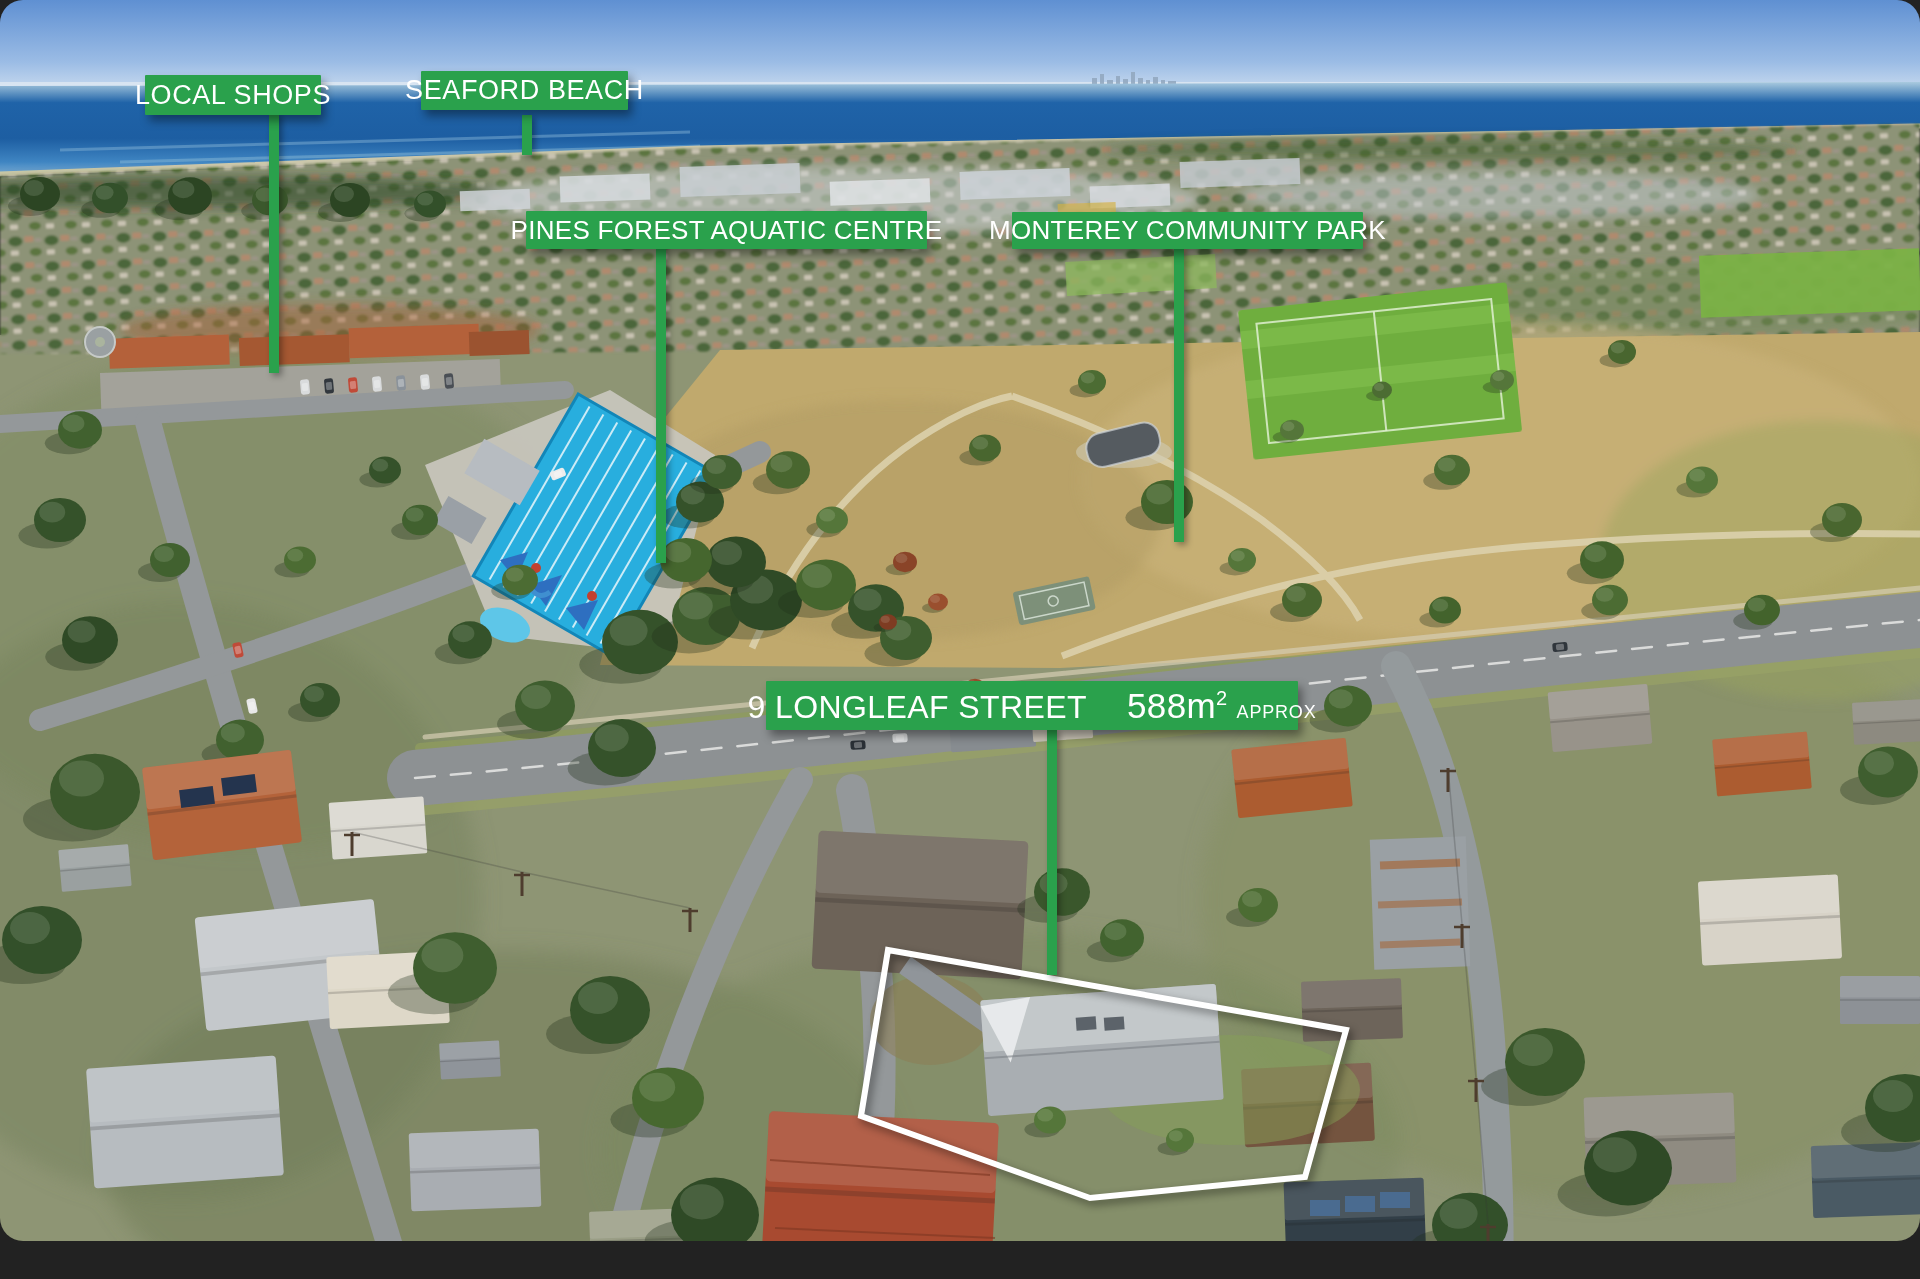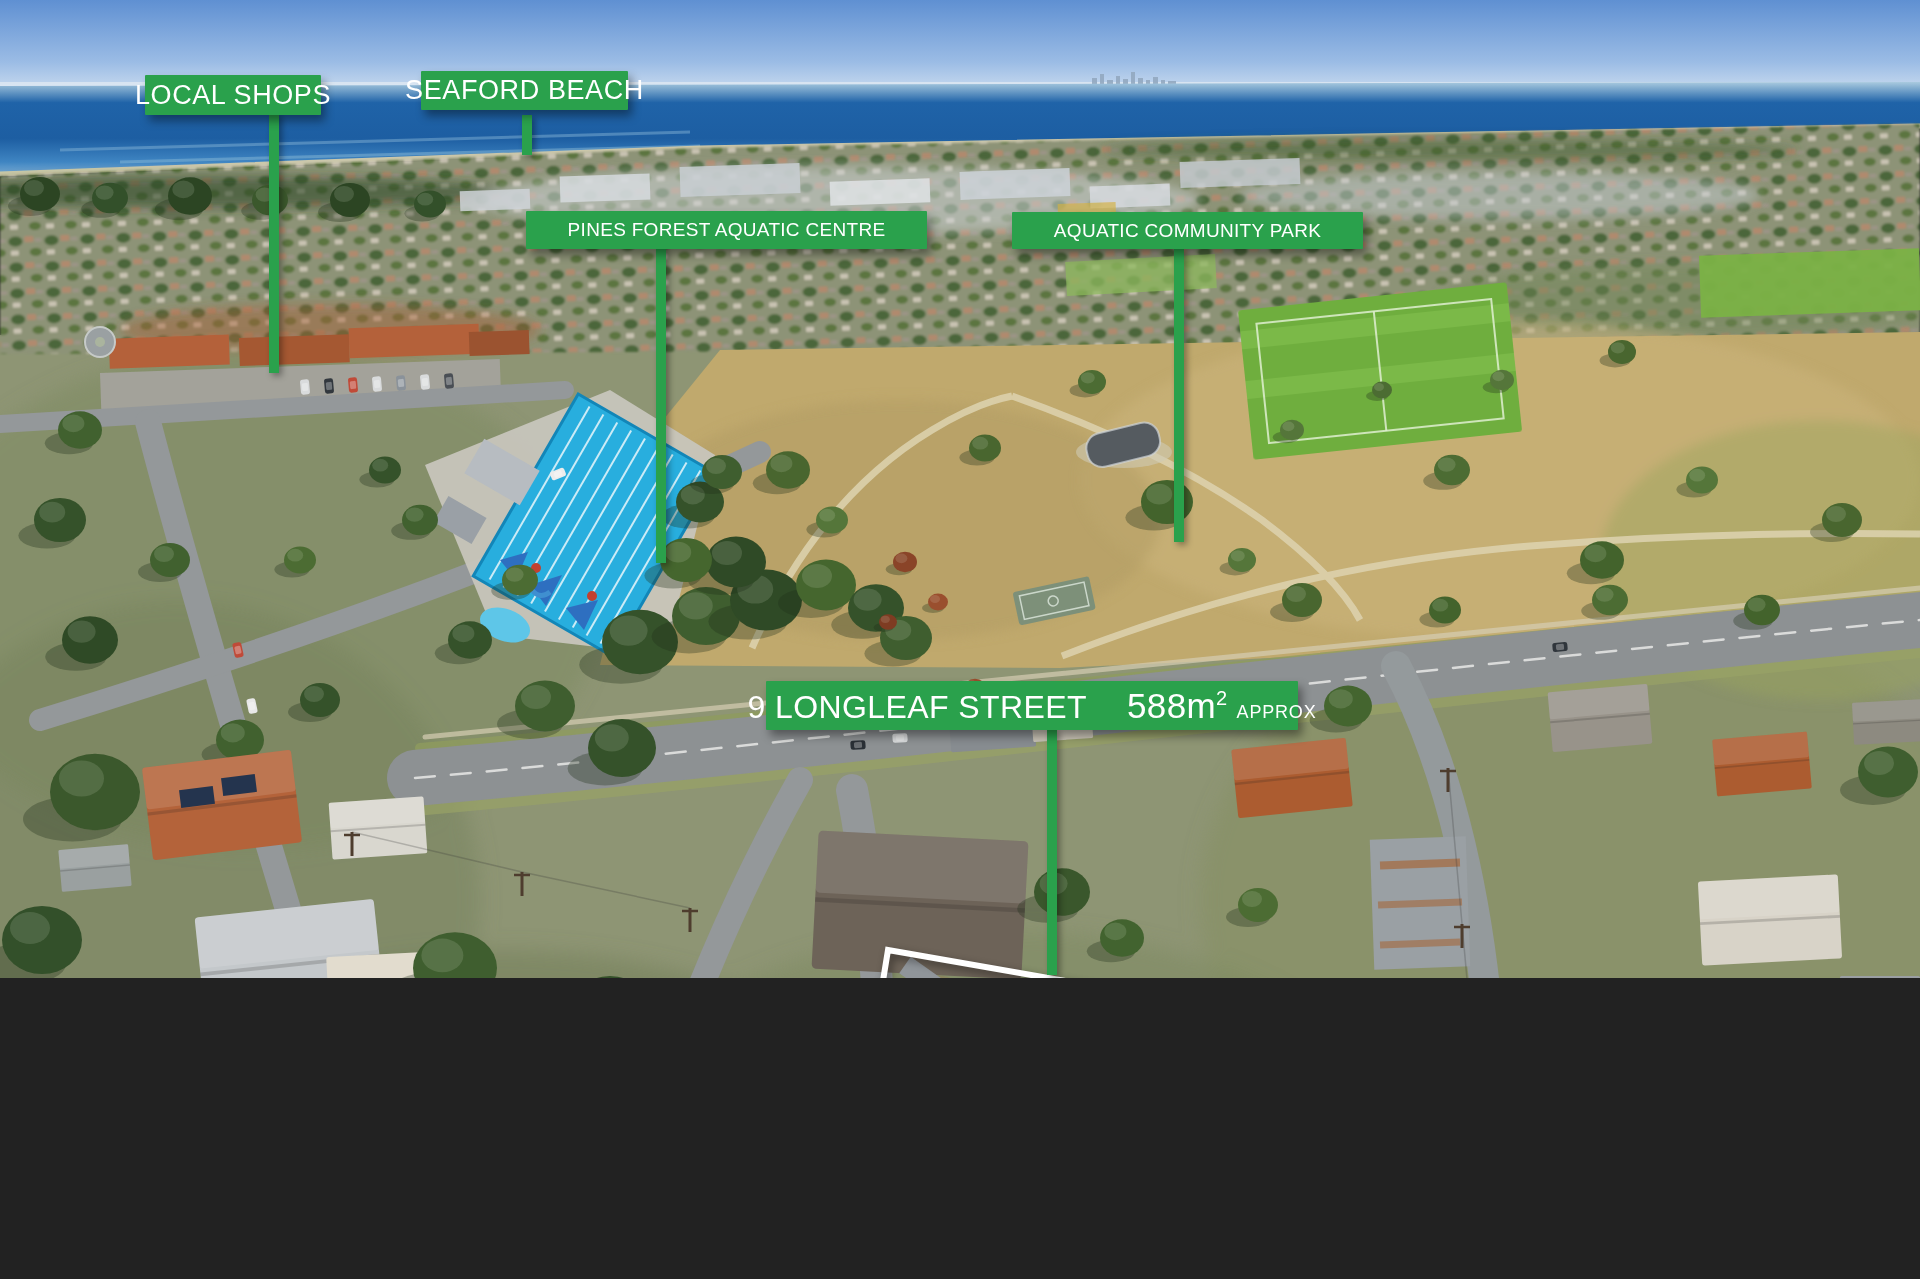--- a/index.html
+++ b/index.html
@@ -1,27 +1,27 @@
 <!DOCTYPE html>
 <html><head>
 <meta charset="utf-8">
 <style>
   html,body{margin:0;padding:0;background:#222;}
-  .stage{position:relative;width:1920px;height:978px;overflow:hidden;
-         font-family:"Liberation Sans",sans-serif;}
+  .stage{position:relative;width:1920px;height:1241px;overflow:hidden;
+         font-family:"Liberation Sans",sans-serif;border-radius:23px;}
   .stage svg.scene{position:absolute;left:0;top:0;z-index:1;display:block;}
   .stage svg.overlay{position:absolute;left:0;top:0;z-index:2;
          filter:drop-shadow(3px 4px 4px rgba(0,0,0,.45));}
   .pointer{position:absolute;width:10px;background:var(--green,#2aa14c);z-index:3;
          box-shadow:3px 3px 6px rgba(0,0,0,.35);}
   .plabel{position:absolute;z-index:4;background:var(--green,#2aa14c);color:#fff;
          display:flex;align-items:center;justify-content:center;white-space:nowrap;
          letter-spacing:.6px;box-shadow:4px 6px 10px rgba(0,0,0,.4);border-radius:1px;}
   .plabel .inner{display:inline-block;white-space:nowrap;}
-  .fs27{font-size:27px;} .fs26{font-size:19px;letter-spacing:.3px;}
+  .fs27{font-size:27px;} .fs26{font-size:26px;letter-spacing:.3px;}
   .big{font-size:32px;letter-spacing:.4px;}
   .big .area{font-size:35px;margin-left:40px;}
   .big sup{font-size:20px;line-height:0;}
   .big .approx{font-size:18px;margin-left:9px;letter-spacing:.8px;margin-top:12px;}
 </style>
 </head>
 <body>
 
 <div class="stage" style="--green:#2aa14c">
 
@@ -386,21 +386,21 @@
 
 <div class="plabel fs27" style="left:421px;top:71px;width:207px;height:39px">
   <span class="inner">SEAFORD BEACH</span>
 </div>
 
 <div class="plabel fs26" style="left:526px;top:211px;width:401px;height:38px">
   <span class="inner">PINES FOREST AQUATIC CENTRE</span>
 </div>
 
 <div class="plabel fs26" style="left:1012px;top:212px;width:351px;height:37px">
-  <span class="inner">AQUATIC COMMUNITY PARK</span>
+  <span class="inner">MONTEREY COMMUNITY PARK</span>
 </div>
 
 <div class="plabel big" style="left:766px;top:681px;width:532px;height:49px">
   <span class="inner">
     <span>9 LONGLEAF STREET</span><span class="area"><span>588m</span><sup>2</sup></span><span class="approx">APPROX</span>
   </span>
 </div>
 
 </div>
 

